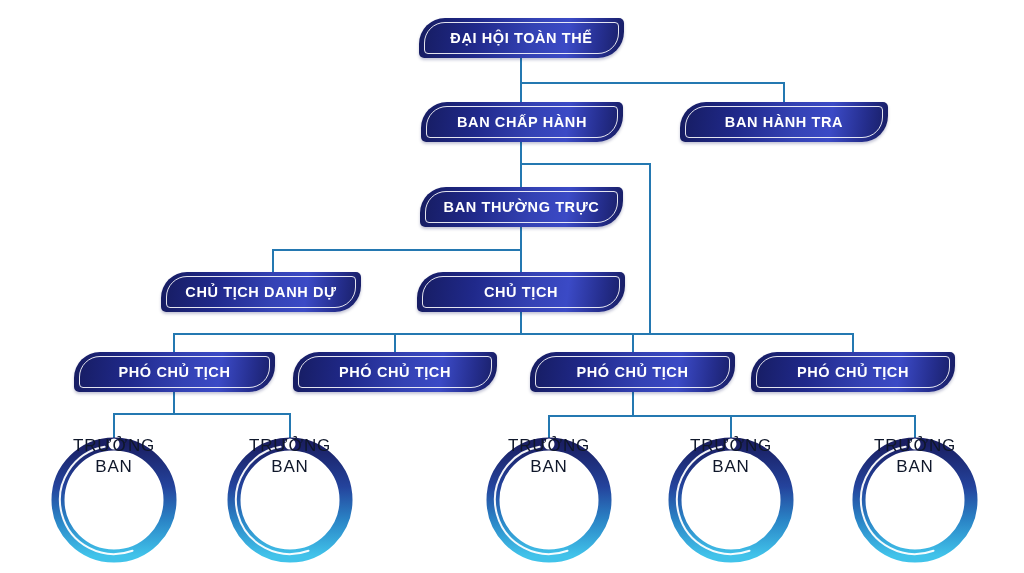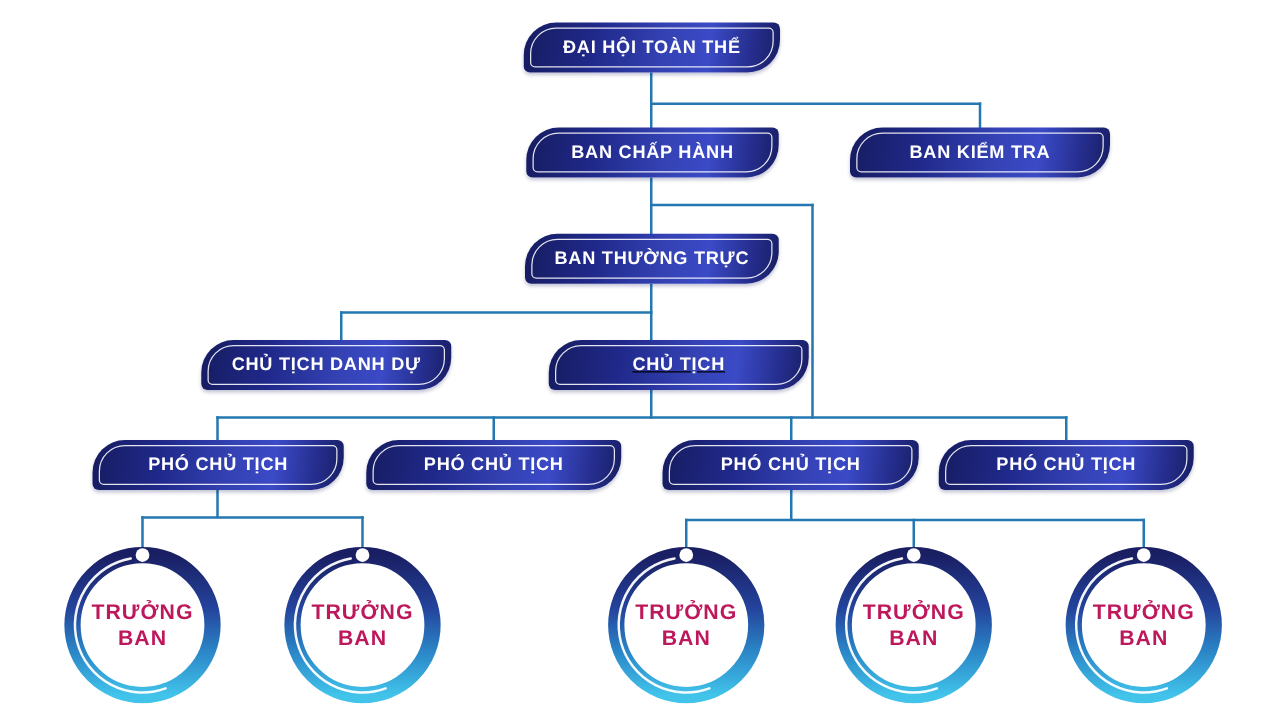--- a/index.html
+++ b/index.html
@@ -27,22 +27,22 @@
   }
   
   .cv,.ch{position:absolute;background:#2478b1;}
   .cv{width:2px;}
   .ch{height:2px;}
   
   .head-circle{position:absolute;width:126px;height:126px;}
   .head-circle svg{position:absolute;left:0;top:0;}
   .head-label{
     position:absolute;left:0;top:0;width:126px;height:126px;
-    display:flex;flex-direction:column;align-items:center;justify-content:center;
-    gap:4px;color:#be185d;font-weight:bold;font-size:17px;letter-spacing:0.8px;
+    display:flex;flex-direction:column;align-items:center;justify-content:flex-start;
+    gap:4px;color:#0f172a;font-weight:normal;font-size:17px;letter-spacing:0.8px;
     text-align:center;line-height:1;
   }
 </style>
 </head>
 <body>
 
 <div id="canvas">
 
   <div class="cv" style="left:520px;top:58px;height:46px;"></div>
   <div class="ch" style="left:520px;top:82px;width:265px;"></div>
@@ -75,31 +75,31 @@
   <div class="cv" style="left:914px;top:415px;height:30px;"></div>
 
   <div class="node" style="left:419px;top:18px;width:205px;">
     <span class="node-label">ĐẠI HỘI TOÀN THỂ</span>
   </div>
 
   <div class="node" style="left:421px;top:102px;width:202px;">
     <span class="node-label">BAN CHẤP HÀNH</span>
   </div>
   <div class="node" style="left:680px;top:102px;width:208px;">
-    <span class="node-label">BAN KIỂM TRA</span>
+    <span class="node-label">BAN HÀNH TRA</span>
   </div>
 
   <div class="node" style="left:420px;top:187px;width:203px;text-align:center;">
     <span class="node-label">BAN THƯỜNG TRỰC</span>
   </div>
 
   <div class="node" style="left:161px;top:272px;width:200px;">
     <span class="node-label">CHỦ TỊCH DANH DỰ</span>
   </div>
-  <div class="node" style="left:439px;top:272px;width:208px;text-decoration:underline;">
+  <div class="node" style="left:417px;top:272px;width:208px;">
     <span class="node-label">CHỦ TỊCH</span>
   </div>
 
   <div class="node" style="left:74px;top:352px;width:201px;">
     <span class="node-label">PHÓ CHỦ TỊCH</span>
   </div>
   <div class="node" style="left:293px;top:352px;width:204px;">
     <span class="node-label">PHÓ CHỦ TỊCH</span>
   </div>
   <div class="node" style="left:530px;top:352px;width:205px;">

